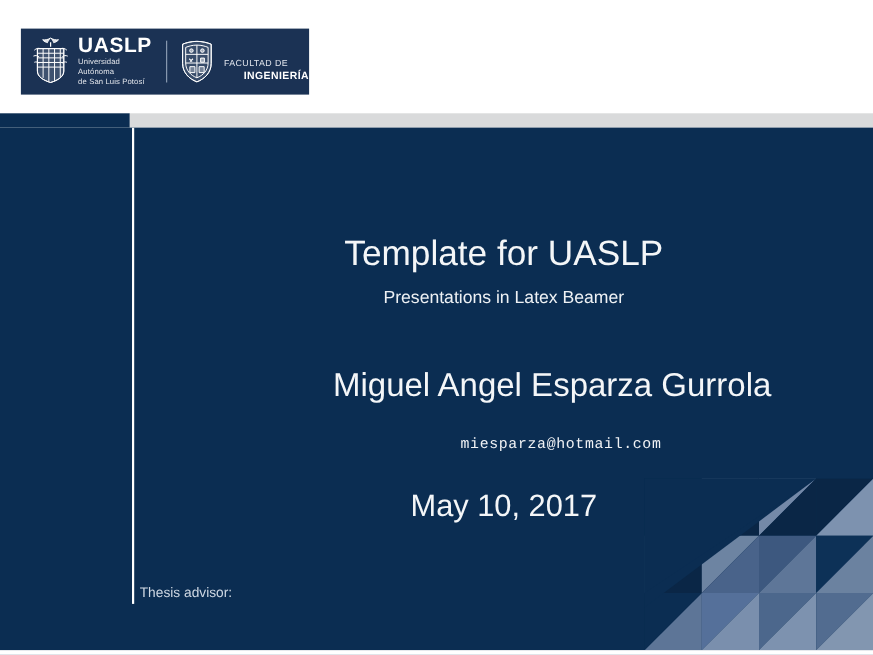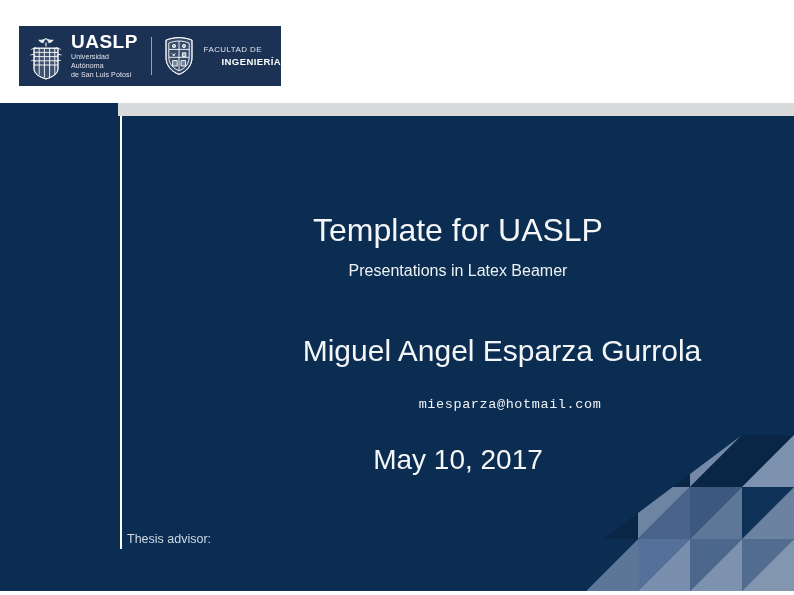--- a/index.html
+++ b/index.html
@@ -35,21 +35,21 @@
     left: 19px;
     top: 26px;
     width: 262px;
     height: 60px;
     background: #1b3254;
     display: flex;
     align-items: center;
   }
   .logo-left {
     display: flex;
-    align-items: flex-end;
+    align-items: flex-start;
     padding-left: 10px;
   }
   .crest {
     width: 34px;
     height: 44px;
     flex: 0 0 34px;
   }
   .uaslp-words {
     margin-left: 8px;
     color: #ffffff;
@@ -68,21 +68,21 @@
     margin-top: 1px;
   }
   .logo-divider {
     width: 1px;
     height: 38px;
     background: #93a2b8;
     margin: 0 11px 0 13px;
   }
   .logo-right {
     display: flex;
-    align-items: center;
+    align-items: flex-end;
   }
   .seal {
     width: 32px;
     height: 40px;
     flex: 0 0 32px;
   }
   .fac-words {
     margin-left: 9px;
     color: #ffffff;
   }

